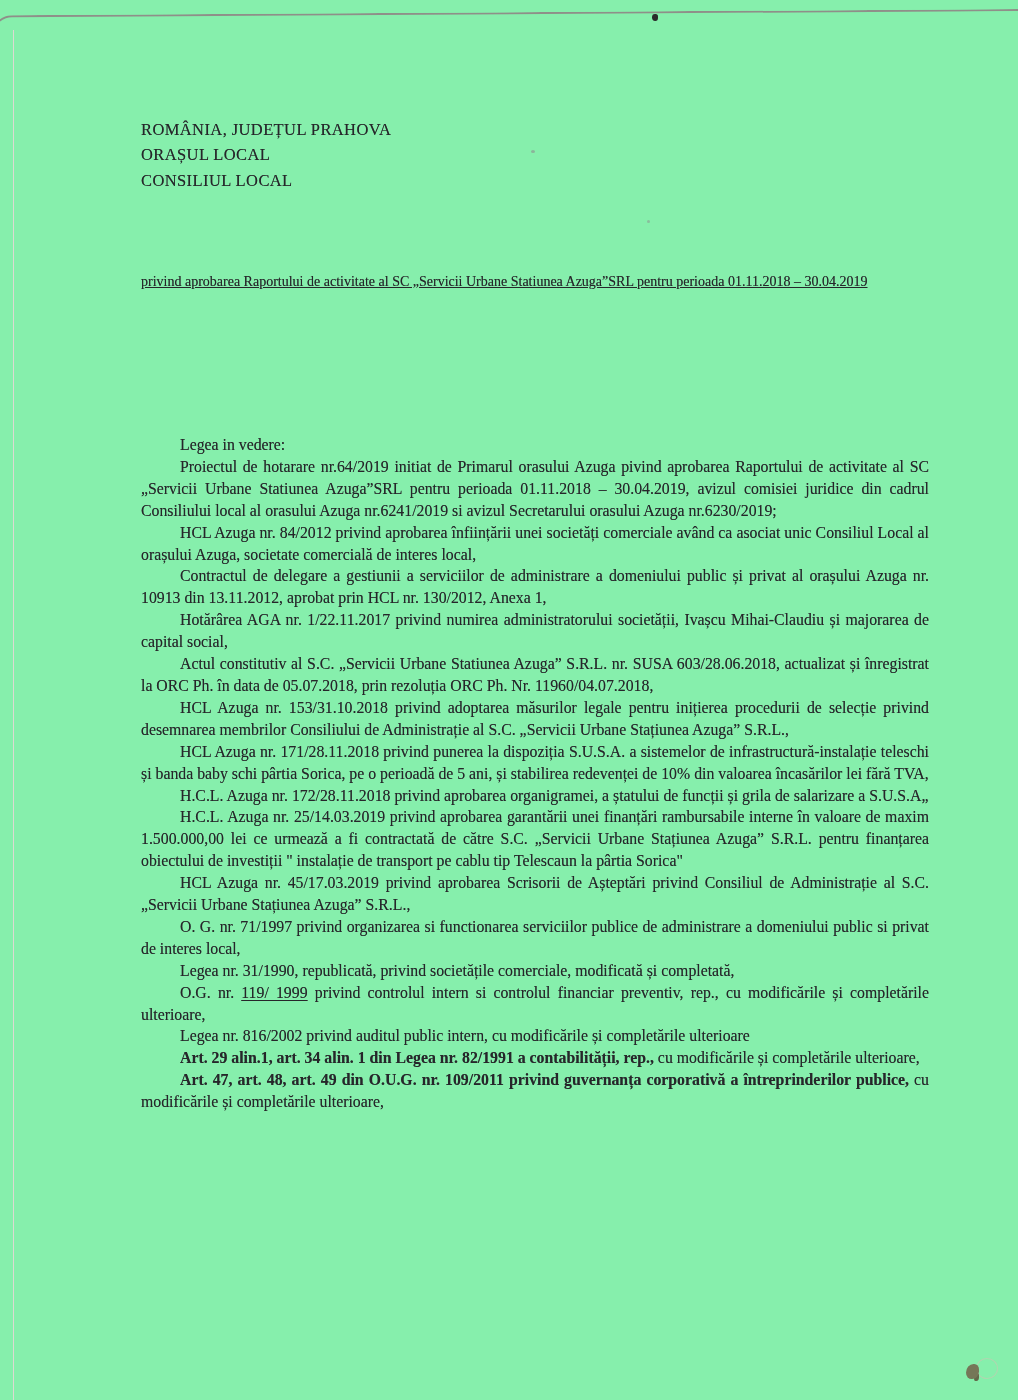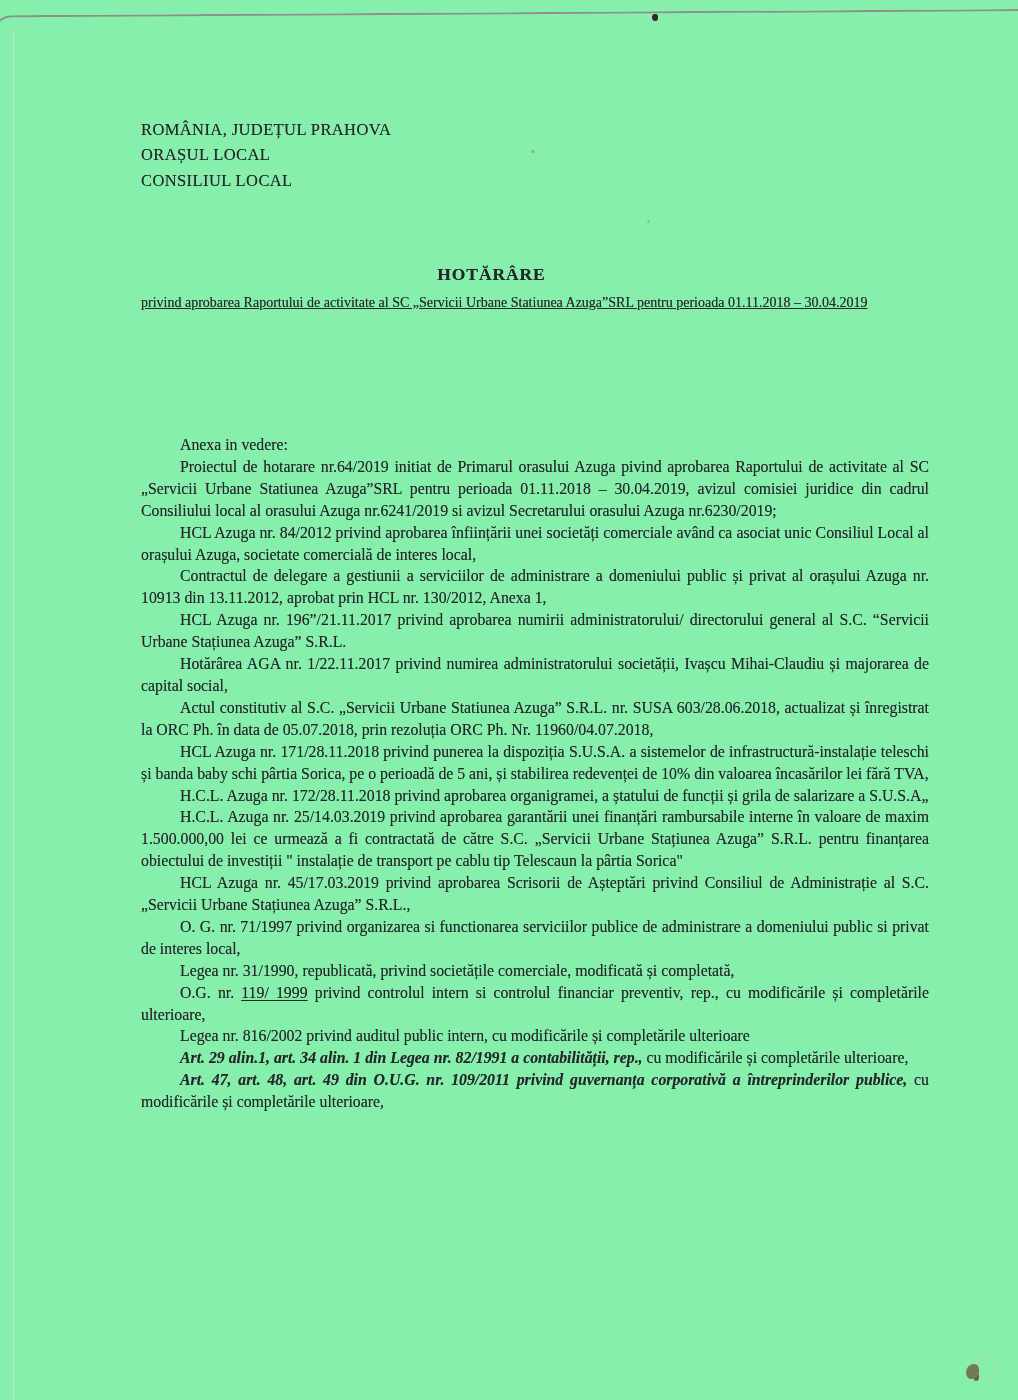--- a/index.html
+++ b/index.html
@@ -78,21 +78,21 @@
     position: absolute;
     left: 141px; top: 434px;
     width: 788px;
     font-size: 15.8px;
     line-height: 21.9px;
     text-align: justify;
     text-shadow: 0 0 .35px rgba(38,38,42,.5);
   }
   .body-text p { margin: 0; text-indent: 39px; }
   .u { text-decoration: underline; text-underline-offset: 2px; margin-top: 44px; }
-  b { font-weight: bold; font-style: italic; }
+  b { font-weight: bold; }
 
   .smudge { position: absolute; left: 966px; top: 1358px; width: 34px; height: 26px; }
   .smudge .ring {
     position: absolute; left: 10px; top: 0;
     width: 20px; height: 19px;
     border: 1.5px solid #cdc4b2;
     border-radius: 50%;
     opacity: .55;
   }
   .smudge .blob {
@@ -115,32 +115,31 @@
   <div class="speck s1"></div>
   <div class="speck s2"></div>
 
   <div class="letterhead">
     <div>ROMÂNIA, JUDEȚUL PRAHOVA</div>
     <div>ORAȘUL LOCAL</div>
     <div>CONSILIUL LOCAL</div>
   </div>
 
   <div class="title-block">
-    <div class="doc-title">HOTĂRÂRE</div>
     <p class="doc-subtitle">privind aprobarea Raportului de activitate al SC „Servicii Urbane Statiunea Azuga”SRL pentru perioada 01.11.2018 – 30.04.2019</p>
   </div>
 
   <div class="body-text">
-    <p>Anexa in vedere:</p>
+    <p>Legea in vedere:</p>
     <p>Proiectul de hotarare nr.64/2019 initiat de Primarul orasului Azuga pivind aprobarea Raportului de activitate al SC „Servicii Urbane Statiunea Azuga”SRL pentru perioada 01.11.2018 – 30.04.2019, avizul comisiei juridice din cadrul Consiliului local al orasului Azuga nr.6241/2019 si avizul Secretarului orasului Azuga nr.6230/2019;</p>
     <p>HCL Azuga nr. 84/2012 privind aprobarea înființării unei societăți comerciale având ca asociat unic Consiliul Local al orașului Azuga, societate comercială de interes local,</p>
     <p>Contractul de delegare a gestiunii a serviciilor de administrare a domeniului public și privat al orașului Azuga nr. 10913 din 13.11.2012, aprobat prin HCL nr. 130/2012, Anexa 1,</p>
-    <p>HCL Azuga nr. 196”/21.11.2017 privind aprobarea numirii administratorului/ directorului general al S.C. “Servicii Urbane Stațiunea Azuga” S.R.L.</p>
     <p>Hotărârea AGA nr. 1/22.11.2017 privind numirea administratorului societății, Ivașcu Mihai-Claudiu și majorarea de capital social,</p>
     <p>Actul constitutiv al S.C. „Servicii Urbane Statiunea Azuga” S.R.L. nr. SUSA 603/28.06.2018, actualizat și înregistrat la ORC Ph. în data de 05.07.2018, prin rezoluția ORC Ph. Nr. 11960/04.07.2018,</p>
+    <p>HCL Azuga nr. 153/31.10.2018 privind adoptarea măsurilor legale pentru inițierea procedurii de selecție privind desemnarea membrilor Consiliului de Administrație al S.C. „Servicii Urbane Stațiunea Azuga” S.R.L.,</p>
     <p>HCL Azuga nr. 171/28.11.2018 privind punerea la dispoziția S.U.S.A. a sistemelor de infrastructură-instalație teleschi și banda baby schi pârtia Sorica, pe o perioadă de 5 ani, și stabilirea redevenței de 10% din valoarea încasărilor lei fără TVA,</p>
     <p>H.C.L. Azuga nr. 172/28.11.2018 privind aprobarea organigramei, a ștatului de funcții și grila de salarizare a S.U.S.A„</p>
     <p>H.C.L. Azuga nr. 25/14.03.2019 privind aprobarea garantării unei finanțări rambursabile interne în valoare de maxim 1.500.000,00 lei ce urmează a fi contractată de către S.C. „Servicii Urbane Stațiunea Azuga” S.R.L. pentru finanțarea obiectului de investiții " instalație de transport pe cablu tip Telescaun la pârtia Sorica"</p>
     <p>HCL Azuga nr. 45/17.03.2019 privind aprobarea Scrisorii de Așteptări privind Consiliul de Administrație al S.C. „Servicii Urbane Stațiunea Azuga” S.R.L.,</p>
     <p>O. G. nr. 71/1997 privind organizarea si functionarea serviciilor publice de administrare a domeniului public si privat de interes local,</p>
     <p>Legea nr. 31/1990, republicată, privind societățile comerciale, modificată și completată,</p>
     <p><span>O.G. nr. </span><span class="u">119/ 1999</span><span> privind controlul intern si controlul financiar preventiv, rep., cu modificările și completările ulterioare,</span></p>
     <p>Legea nr. 816/2002 privind auditul public intern, cu modificările și completările ulterioare</p>
     <p><b>Art. 29 alin.1, art. 34 alin. 1 din Legea nr. 82/1991 a contabilității, rep.,</b><span> cu modificările și completările ulterioare,</span></p>
     <p><b>Art. 47, art. 48, art. 49 din O.U.G. nr. 109/2011 privind guvernanța corporativă a întreprinderilor publice,</b><span> cu modificările și completările ulterioare,</span></p>

